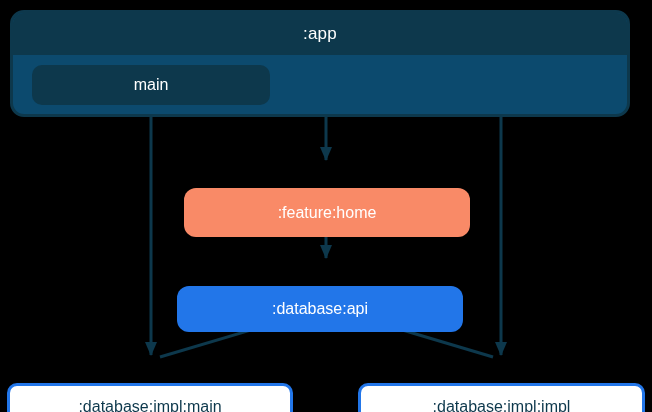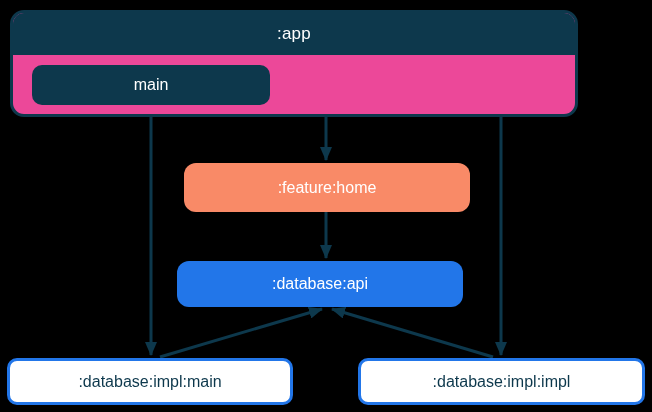--- a/index.html
+++ b/index.html
@@ -14,22 +14,22 @@
   html, body { background: var(--bg, #000); }
   body {
     width: 652px; height: 412px;
     position: relative; overflow: hidden;
     font-family: "Liberation Sans", sans-serif;
   }
   .canvas { position: absolute; left: 0; top: 0; width: 652px; height: 412px; }
 
   
   .app-module {
-    position: absolute; left: 10px; top: 10px; width: 568px; height: 107px;
-    background: #ec4899;
+    position: absolute; left: 10px; top: 10px; width: 620px; height: 107px;
+    background: #0c4a6e;
     border: 3px solid var(--navy, #0d384c);
     border-radius: 14px;
     overflow: hidden;
   }
   .app-header {
     height: 42px; background: var(--navy, #0d384c);
     color: var(--text-light, #fff);
     display: flex; align-items: center; justify-content: center;
     font-size: 17px; letter-spacing: 0.2px;
   }
@@ -44,21 +44,21 @@
     display: flex; align-items: center; justify-content: center;
     font-size: 16px;
   }
   .source-set.main { background: var(--navy, #0d384c); color: var(--text-light, #fff); }
   .source-set.android-test { background: var(--green, #06db88); color: var(--navy, #0d384c); }
 
   
   .node {
     position: absolute;
     display: flex; align-items: center; justify-content: center;
-    font-size: 16px; border-radius: 12px;
+    font-size: 16px; border-radius: 12px; margin-top: 25px;
   }
   .node.feature-home {
     left: 184px; top: 163px; width: 286px; height: 49px;
     background: var(--orange, #f98a67); color: var(--text-light, #fff);
   }
   .node.database-api {
     left: 177px; top: 261px; width: 286px; height: 46px;
     background: var(--blue, #2276e9); color: var(--text-light, #fff);
   }
   .node.impl {

